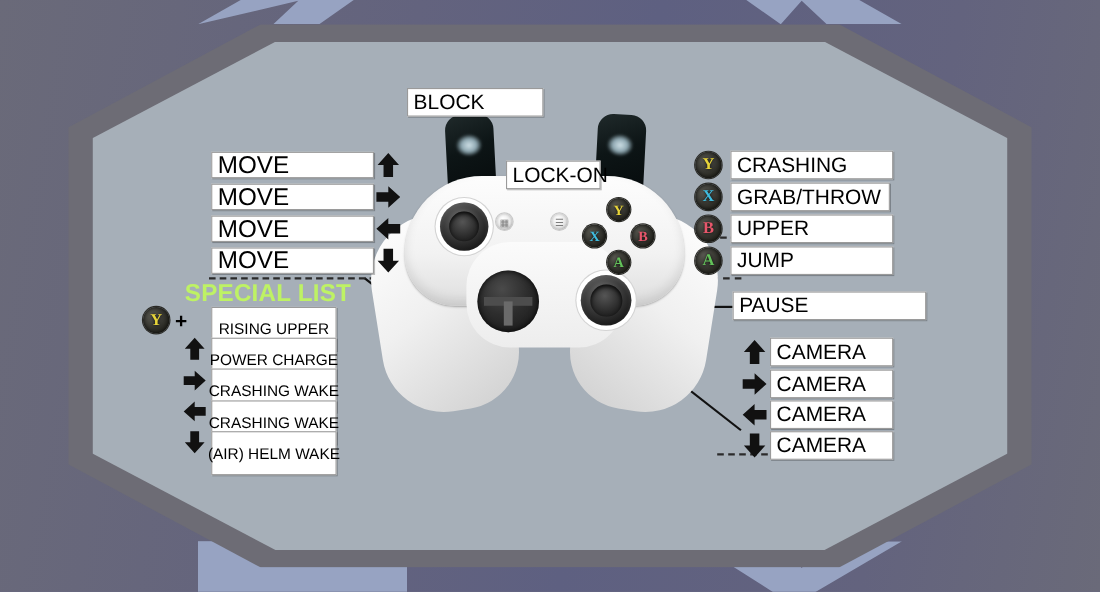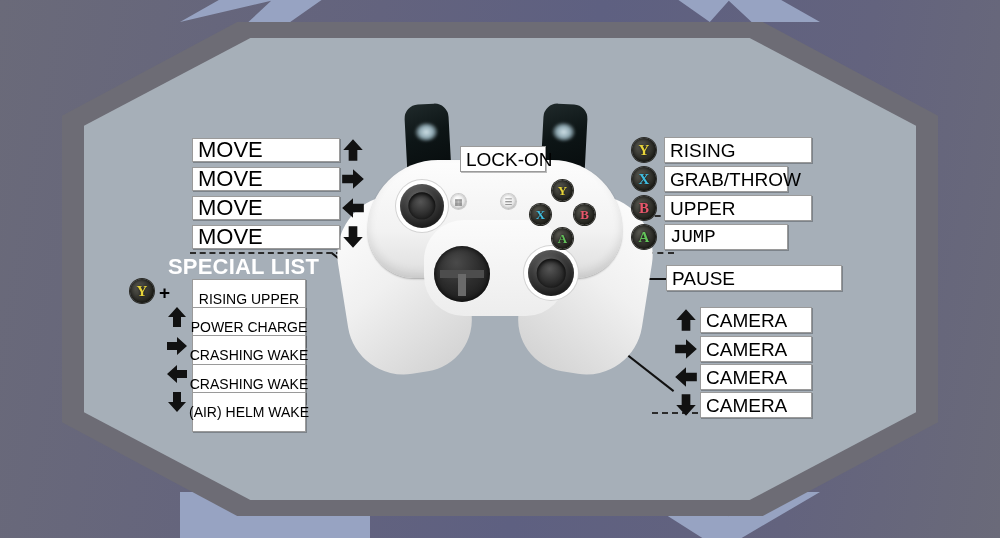--- a/index.html
+++ b/index.html
@@ -37,21 +37,21 @@
     box-shadow:1px 1px 0 rgba(0,0,0,.25);
     color:#000;line-height:1;display:flex;align-items:center;
     padding:0 5px;box-sizing:border-box;white-space:nowrap;
   }
   .lbl.big{font-size:19px;height:26px;}
   .lbl.mid{font-size:22px;height:24px;}
   .lbl.sm{font-size:14px;height:40px;}
   .lbl.center{justify-content:center;padding:0 4px;}
 
   .title{
-    position:absolute;font-size:22px;font-weight:bold;color:#ffffff;
+    position:absolute;font-size:22px;font-weight:bold;color:#bef264;
     letter-spacing:.2px;white-space:nowrap;
   }
   .plus{position:absolute;font-size:19px;font-weight:bold;color:#000;}
 
   
   .arrow{position:absolute;width:26px;height:26px;}
   .arrow svg{display:block;width:100%;height:100%;}
 
   
   .btnicon{
@@ -206,20 +206,23 @@
         </div>
       <div class="btnicon small" style="left:236px;top:44px;">
           <span style="color:#e8576b">B</span>
         </div>
       <div class="btnicon small" style="left:214px;top:68px;">
           <span style="color:#63c25a">A</span>
         </div>
     </div>
   </div>
 
+  <div class="lbl big" style="left:370px;top:80px;width:124px;">
+    <span>BLOCK</span>
+  </div>
   <div class="lbl big" style="left:460px;top:146px;width:86px;">
     <span>LOCK-ON</span>
   </div>
 
   <div>
     <div class="lbl mid" style="left:192px;top:138px;width:148px;">
       <span>MOVE</span>
     </div>
     <div class="arrow" style="left:340px;top:137px;">
       <svg viewBox="0 0 24 24">
@@ -302,41 +305,41 @@
     <div class="lbl sm center" style="left:192px;top:392px;width:114px;">
       <span>(AIR) HELM WAKE</span>
     </div>
   </div>
 
   <div>
     <div class="btnicon" style="left:632px;top:138px;">
       <span style="color:#e8d53a">Y</span>
     </div>
     <div class="lbl big" style="left:664px;top:137px;width:148px;">
-      <span>RISING</span>
+      <span>CRASHING</span>
     </div>
 
     <div class="btnicon" style="left:632px;top:167px;">
       <span style="color:#3fbde0">X</span>
     </div>
-    <div class="lbl big" style="left:664px;top:166px;width:124px;">
+    <div class="lbl big" style="left:664px;top:166px;width:145px;">
       <span>GRAB/THROW</span>
     </div>
 
     <div class="btnicon" style="left:632px;top:196px;">
       <span style="color:#e8576b">B</span>
     </div>
     <div class="lbl big" style="left:664px;top:195px;width:148px;">
       <span>UPPER</span>
     </div>
 
     <div class="btnicon" style="left:632px;top:225px;">
       <span style="color:#63c25a">A</span>
     </div>
-    <div class="lbl big" style="left:664px;top:224px;width:124px;font-family:Liberation Mono, monospace;">
+    <div class="lbl big" style="left:664px;top:224px;width:148px;">
       <span>JUMP</span>
     </div>
   </div>
 
   <div class="lbl big" style="left:666px;top:265px;width:176px;">
     <span>PAUSE</span>
   </div>
 
   <div>
     <div class="arrow" style="left:673px;top:307px;">

